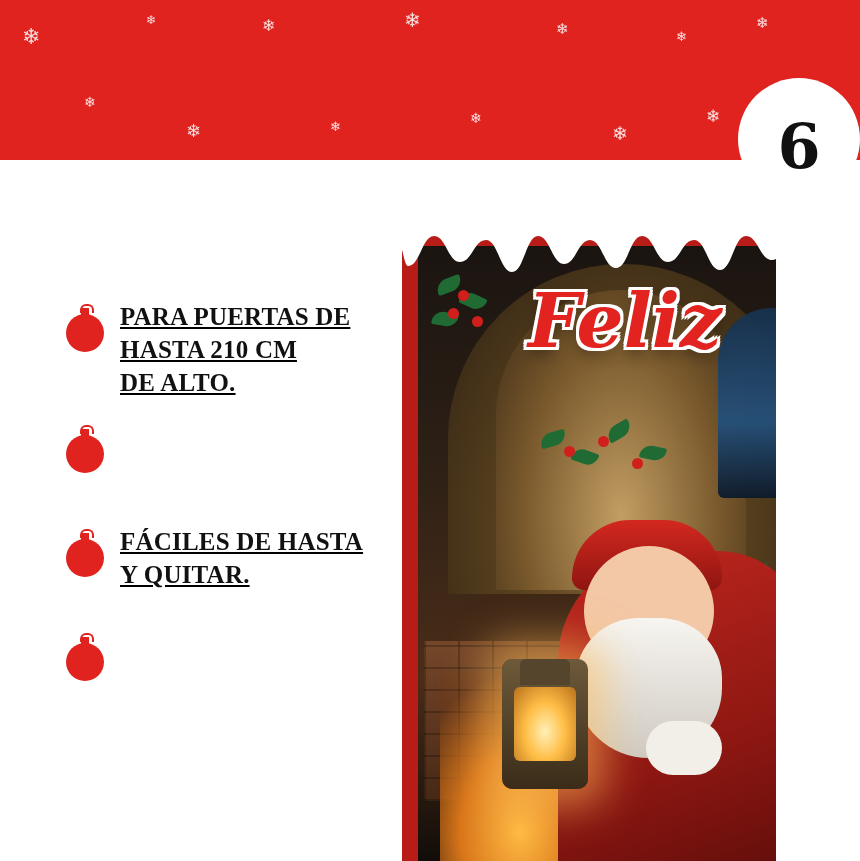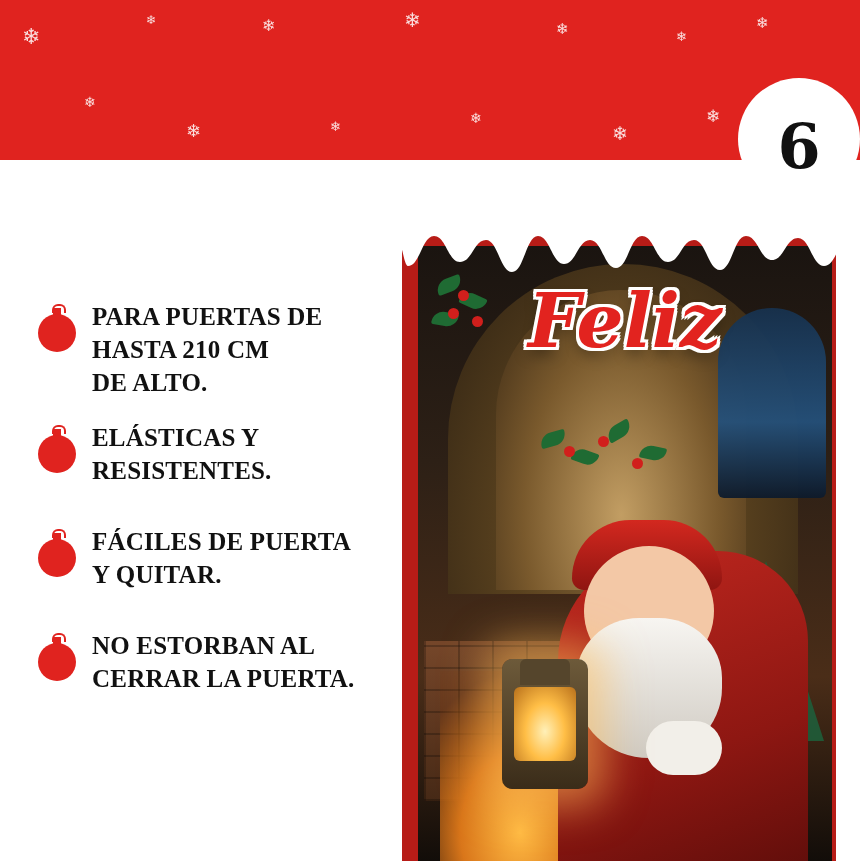--- a/index.html
+++ b/index.html
@@ -92,23 +92,24 @@
     left: 0;
     width: 860px;
     height: 90px;
     z-index: 3;
   }
 
   
   .features {
     position: absolute;
     top: 300px;
-    left: 36px;
+    left: 64px;
     width: 350px;
     z-index: 4;
+    text-decoration: underline;
   }
   .feature {
     position: relative;
     min-height: 82px;
     margin-bottom: 22px;
     padding-left: 56px;
   }
   .ornament {
     position: absolute;
     left: 2px;
@@ -151,21 +152,21 @@
     color: #111111;
     letter-spacing: 0.2px;
     white-space: pre-line;
   }
 
   
   .product {
     position: absolute;
     top: 232px;
     left: 402px;
-    width: 434px;
+    width: 374px;
     height: 629px;
     background: #b71c17;
     overflow: hidden;
     z-index: 4;
     border: 0;
   }
   .product-inner {
     position: absolute;
     top: 14px;
     left: 16px;
@@ -424,42 +425,38 @@
 HASTA 210 CM
 DE ALTO.</div>
   </div>
 
   <div class="feature">
     <div class="ornament">
       <div class="orn-hook"></div>
         <div class="orn-cap"></div>
         <div class="orn-ball"></div>
     </div>
-    <div class="feature-text">ELÁSTICAS Y
-RESISTENTES.</div>
   </div>
 
   <div class="feature">
     <div class="ornament">
       <div class="orn-hook"></div>
         <div class="orn-cap"></div>
         <div class="orn-ball"></div>
     </div>
-    <div class="feature-text">FÁCILES DE PUERTA
+    <div class="feature-text">FÁCILES DE HASTA
 Y QUITAR.</div>
   </div>
 
   <div class="feature">
     <div class="ornament">
       <div class="orn-hook"></div>
         <div class="orn-cap"></div>
         <div class="orn-ball"></div>
     </div>
-    <div class="feature-text">NO ESTORBAN AL
-CERRAR LA PUERTA.</div>
   </div>
 
 
 </div>
 
 <div class="product">
   <div class="product-inner">
     <div class="arch"></div>
     <div class="arch2"></div>
     <div class="window-night"></div>

